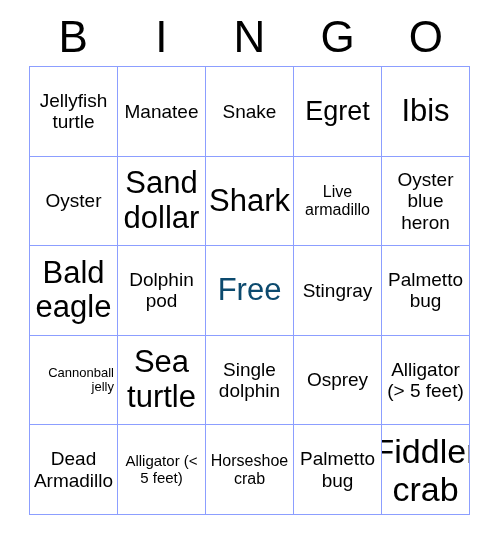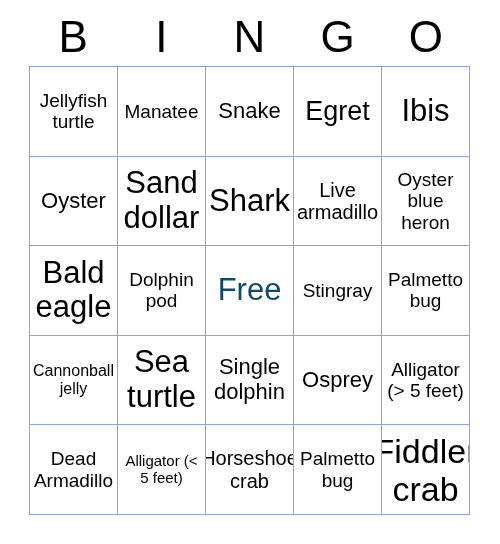--- a/index.html
+++ b/index.html
@@ -73,24 +73,24 @@
     background: #ffffff;
   }
   .cell-text {
     display: block;
     line-height: 1.12;
     word-wrap: break-word;
     white-space: pre-line;
   }
 
   
-  .fs-xs   { font-size: 16px; }
-  .fs-sm   { font-size: 20px; }
+  .fs-xs   { font-size: 13px; text-align: right; }
+  .fs-sm   { font-size: 16px; }
   .fs-md   { font-size: 19px; }
-  .fs-lg   { font-size: 22px; }
+  .fs-lg   { font-size: 19px; }
   .fs-xl   { font-size: 27px; }
   .fs-xxl  { font-size: 31px; }
 
   .free-text { color: #0c4a6e; }
 </style>
 </head>
 <body>
 
 <div class="card">
 

